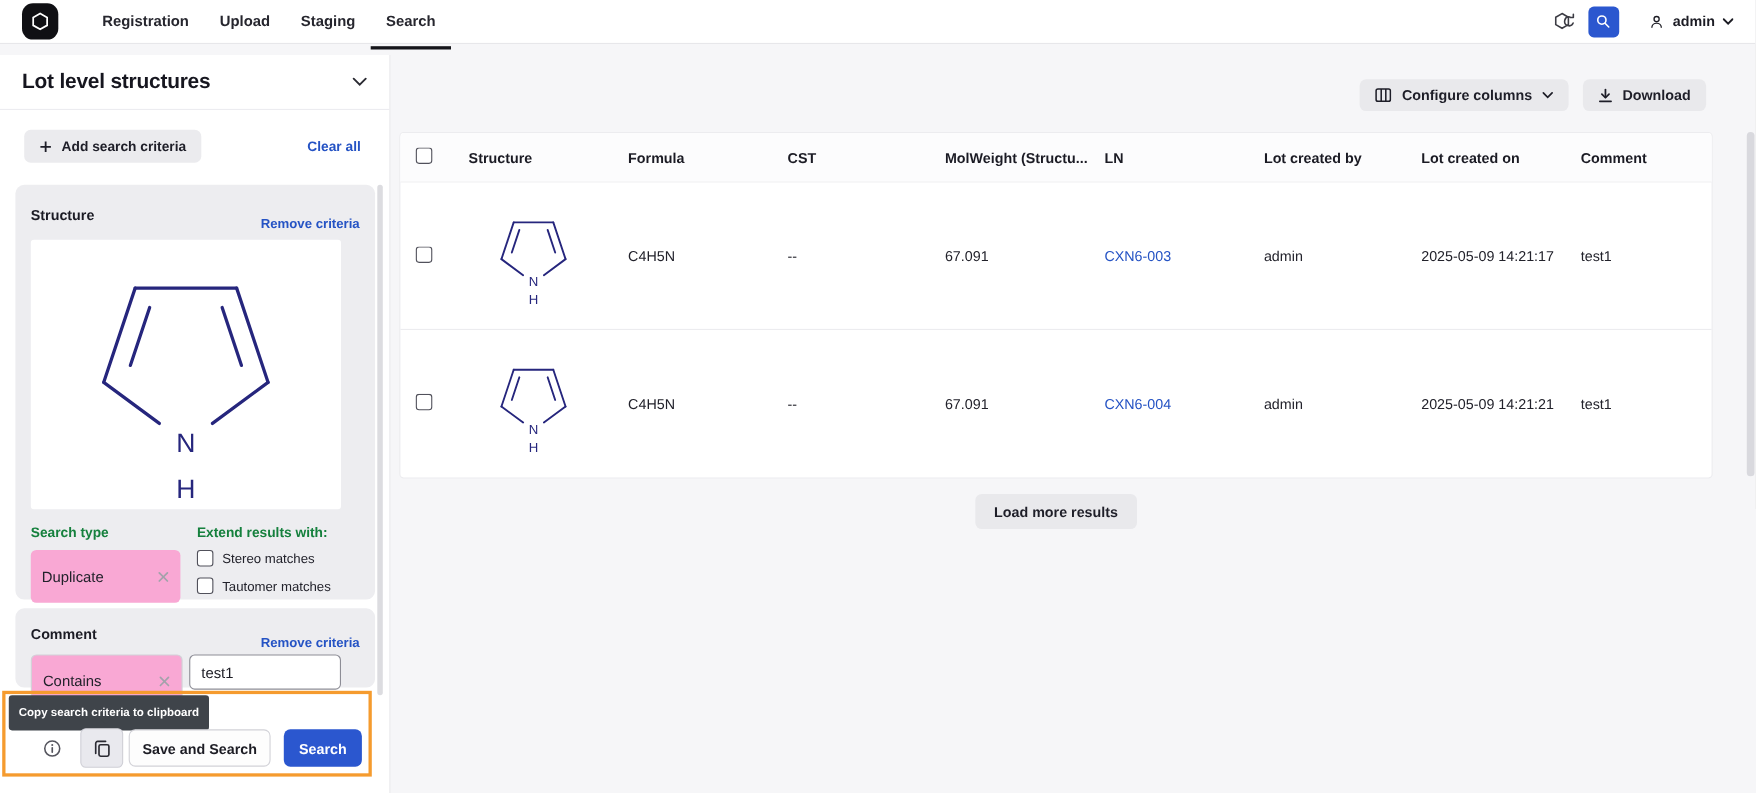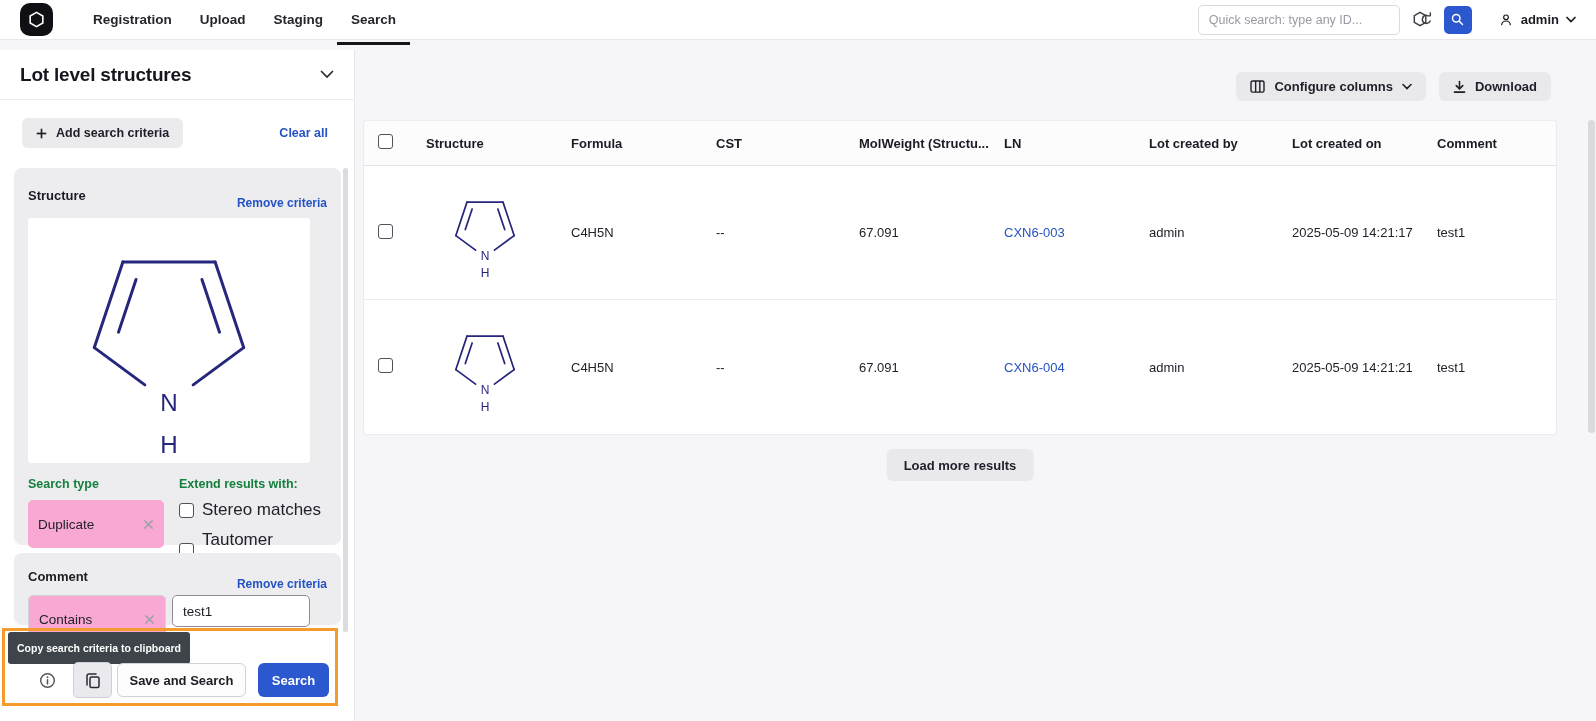--- a/index.html
+++ b/index.html
@@ -51,21 +51,21 @@
   .mol { color:#26267d; }
   .mol-big { width:220px; height:246px; stroke-width:1.35px; font-size:11px; }
   .mol-small { width:86px; height:96px; stroke-width:2px; font-size:14px; }
 
   .st-row { display:flex; margin-top:14px; }
   .st-left { width:136px; }
   .st-right { margin-left:15px; flex:1; }
   .small-label { font-size:12.5px; font-weight:700; margin-bottom:9px; color:#15803d; }
   .select { height:48px; background:#f9a8d4; border-radius:5px; display:flex; align-items:center;
             justify-content:space-between; padding:0 10px; font-size:13.5px; color:#22222b; cursor:pointer; }
-  .cb-line { display:flex; align-items:center; gap:8px; font-size:17px; color:#22222b; margin-bottom:10px; }
+  .cb-line { display:flex; align-items:center; gap:8px; font-size:12px; color:#22222b; margin-bottom:10px; }
   .cb { width:15px; height:15px; min-width:15px; border:1.5px solid #51515b; border-radius:3px;
         background:#fff; display:inline-block; cursor:pointer; }
 
   .cp-controls { display:flex; gap:6px; margin-top:4px; }
   .cp-controls .select { width:138px; border:1px solid #d2d2d8; }
   .text-input { width:138px; height:32px; border:1.5px solid #8d8d96; border-radius:5px; padding:0 10px;
                 font-size:13.5px; color:#1c1c24; background:#fff; font-family:"Liberation Sans",sans-serif; }
 
   
   .annotation { position:absolute; left:2px; top:578px; width:336px; height:78px; border:3px solid #f59b2e; }
@@ -137,21 +137,20 @@
           </svg>
       </span>
     </div>
     <nav class="nav">
       <a class="nav-item">Registration</a>
       <a class="nav-item">Upload</a>
       <a class="nav-item">Staging</a>
       <a class="nav-item active">Search</a>
     </nav>
     <div class="nav-right">
-      <input class="quick-search" placeholder="Quick search: type any ID..." style="">
       <button class="icon-btn">
         <svg width="23" height="23" viewBox="0 0 24 24" fill="none" stroke="#3c3c44" stroke-width="1.5">
           <polygon points="10.5,4.5 16.5,8 16.5,15 10.5,18.5 4.5,15 4.5,8"></polygon>
           <path d="M21 13.5 a4.2 4.2 0 1 1 -3.2 -5.8" stroke-linecap="round"></path>
           <path d="M21.2 5.2 L21.2 8.2 L18.2 8.2" stroke-linecap="round" stroke-linejoin="round"></path>
         </svg>
       </button>
       <button class="search-btn-sm">
         <span style="display:flex">
           <svg width="15" height="15" viewBox="0 0 24 24">

